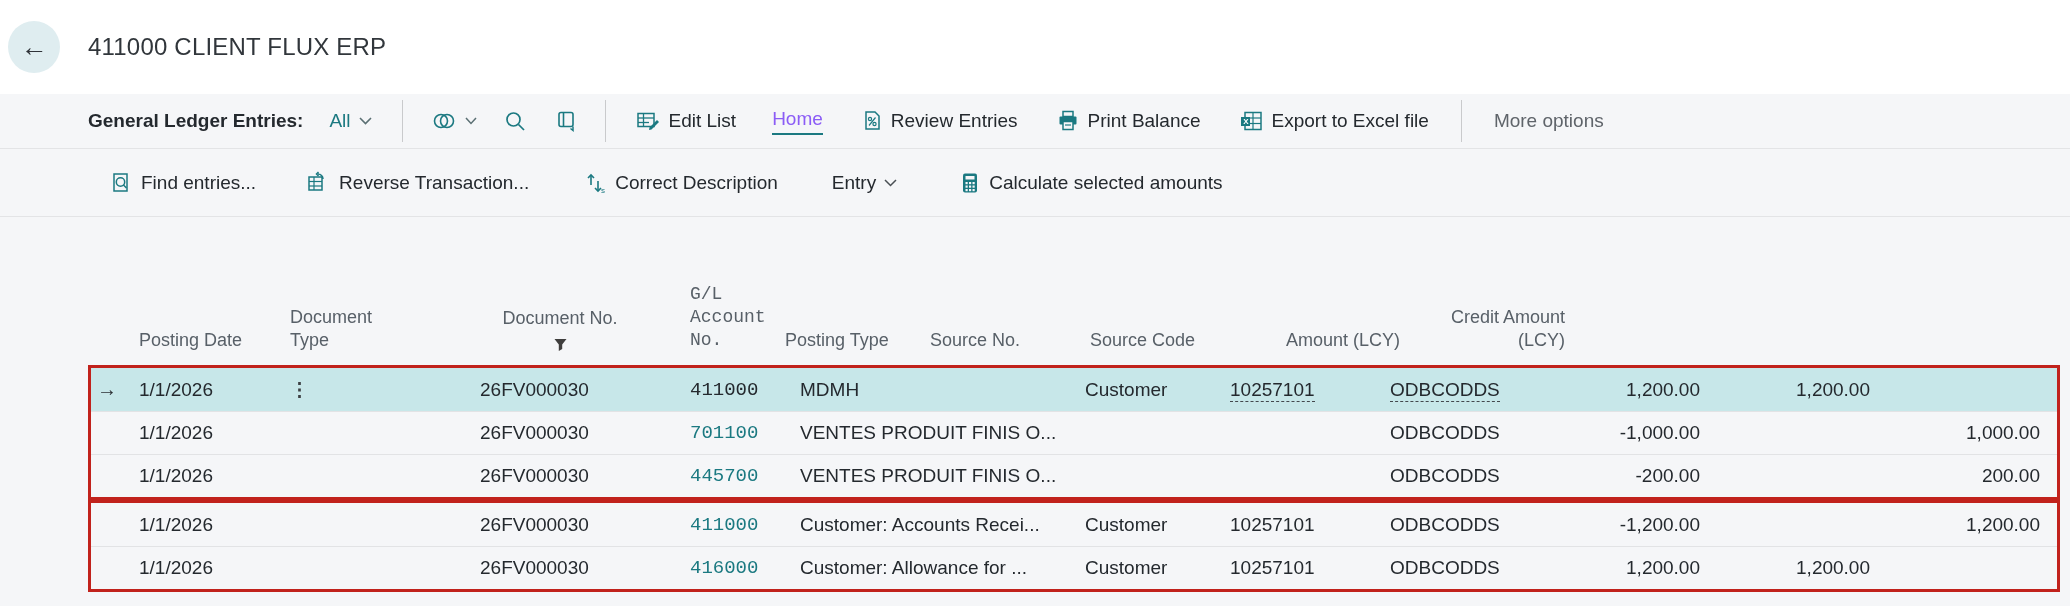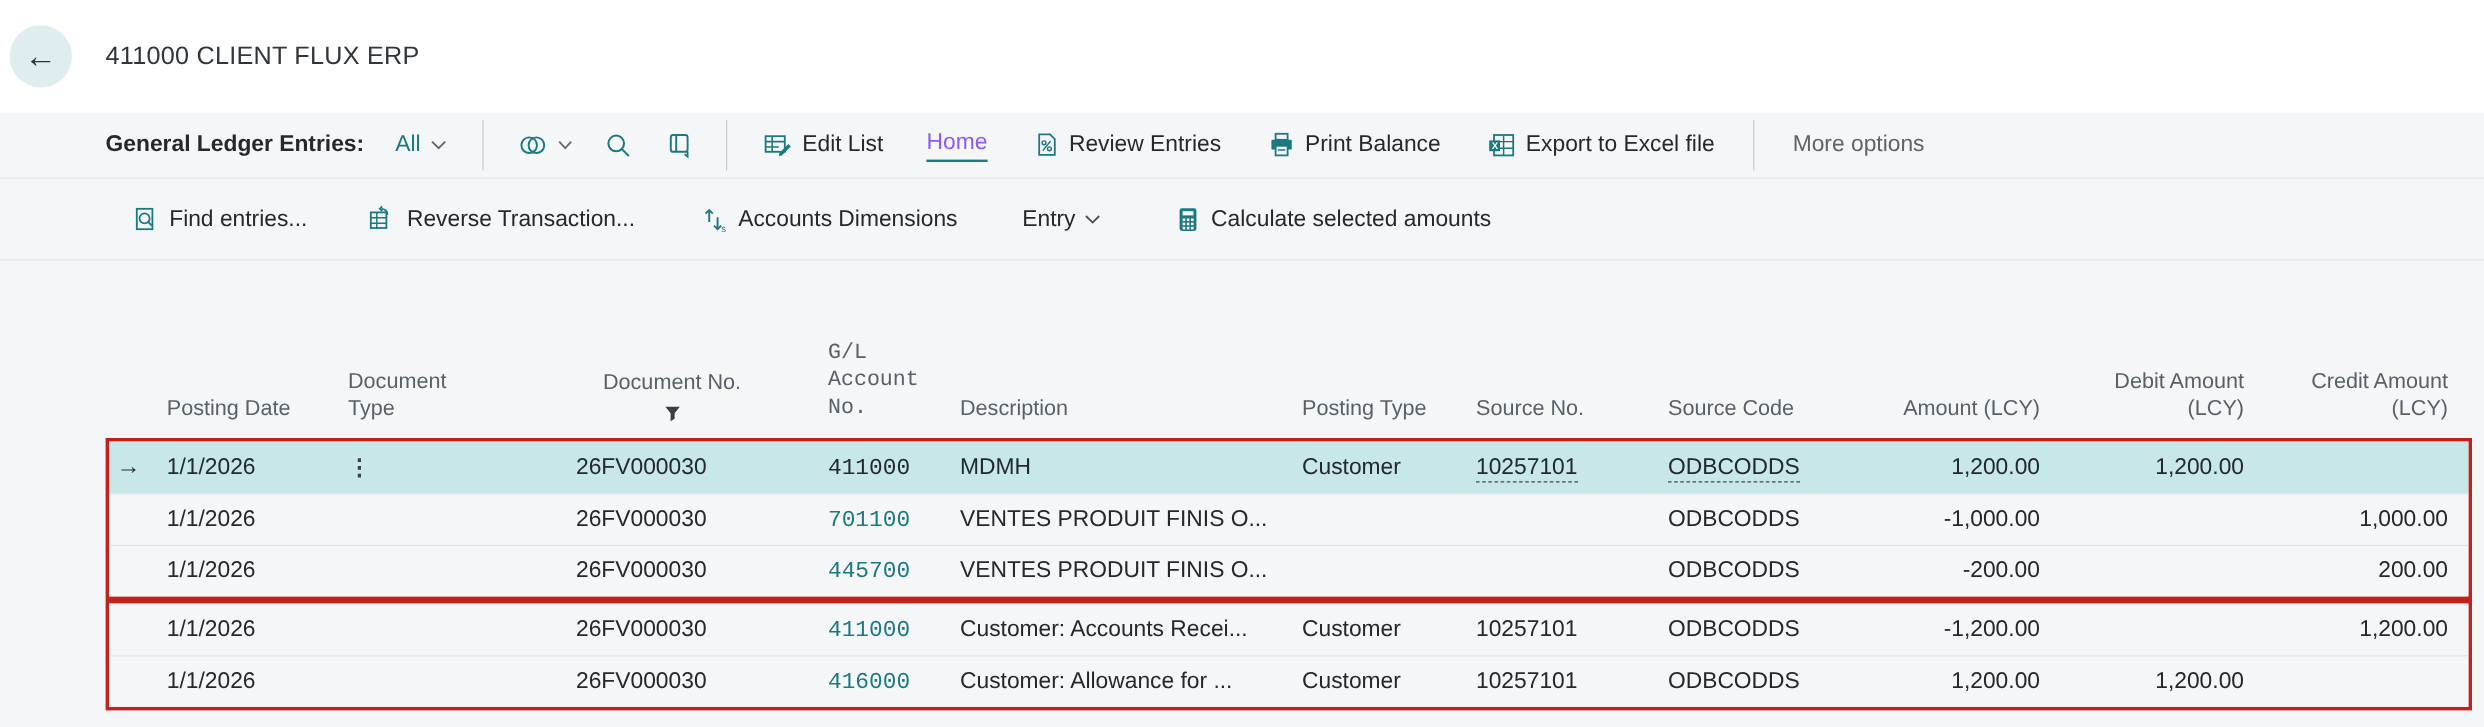--- a/index.html
+++ b/index.html
@@ -3,21 +3,21 @@
 <meta charset="utf-8">
 <style>
   * { box-sizing: border-box; margin: 0; padding: 0; }
   html,body { width:2070px; height:606px; overflow:hidden; }
   body { background:#f5f6f8; font-family:"Liberation Sans", sans-serif; color:#24292e; }
 
   
   .topbar { height:94px; background:#ffffff; display:flex; align-items:center; padding-left:8px; }
   .back-btn { width:52px; height:52px; border-radius:50%; background:#dfedf0; color:#2f3338;
               display:flex; align-items:center; justify-content:center; font-size:27px; cursor:pointer; }
-  .page-title { margin-left:28px; font-size:21px; color:#31363b; letter-spacing:.2px; }
+  .page-title { margin-left:28px; font-size:24px; color:#31363b; letter-spacing:.2px; }
 
   
   .commandbar { height:54px; display:flex; align-items:center; padding-left:88px;
                 font-size:19px; background:#f5f6f8; }
   .caption { font-weight:700; color:#24292e; }
   .accent { color:#1b7981; }
   .cmd-item { display:flex; align-items:center; gap:8px; cursor:pointer; white-space:nowrap; }
   .vdivider { width:1px; height:42px; background:#c9cacc; }
   .home-tab { color:#8b5cf6; border-bottom:2px solid #1b7981; padding-bottom:3px; }
   .more { color:#5f646a; }
@@ -184,21 +184,21 @@
   </span>
 
   <span class="cmd-item" style="margin-left:54px">
     <svg class="ticon" width="24" height="24" viewBox="0 0 24 24">
       <line x1="8" y1="4" x2="8" y2="14" stroke="#1b7981" stroke-width="1.6"></line>
       <polyline points="5,7 8,4 11,7" fill="none" stroke="#1b7981" stroke-width="1.6"></polyline>
       <line x1="15" y1="10" x2="15" y2="20" stroke="#1b7981" stroke-width="1.6"></line>
       <polyline points="12,17 15,20 18,17" fill="none" stroke="#1b7981" stroke-width="1.6"></polyline>
       <text x="18" y="22" font-size="8" font-family="Liberation Sans, sans-serif" fill="#1b7981">s</text>
     </svg>
-    <span>Accounts Dimensions</span>
+    <span>Correct Description</span>
   </span>
 
   <span class="cmd-item" style="margin-left:54px">
     <span>Entry</span>
     <svg class="ticon" width="13" height="8" viewBox="0 0 13 8">
         <polyline points="1,1 6.5,6.5 12,1" fill="none" stroke="#4a4f54" stroke-width="1.5"></polyline>
       </svg>
   </span>
 
   <span class="cmd-item" style="margin-left:62px">
@@ -231,28 +231,24 @@
     <div class="hd-dno">
       <span>Document No.</span>
       <svg width="15" height="15" viewBox="0 0 15 15">
         <path d="M1.5 2 H13.5 L9.2 7.4 V12 L5.8 14 V7.4 Z" fill="#3f3e3d"></path>
       </svg>
     </div>
   </div>
   <div class="cell c-gl">
       <div class="hd-gl-inner">G/L Account No.</div>
     </div>
-  <div class="cell c-desc"><span>Description</span></div>
   <div class="cell c-stype"><span>Posting Type</span></div>
   <div class="cell c-sno"><span>Source No.</span></div>
   <div class="cell c-scode"><span>Source Code</span></div>
   <div class="cell c-amt"><span>Amount (LCY)</span></div>
-  <div class="cell c-debit">
-      <div class="hd-debit-inner">Debit Amount (LCY)</div>
-    </div>
   <div class="cell c-credit">
       <div class="hd-credit-inner">Credit Amount (LCY)</div>
     </div>
 </div>
 
 <div class="grp">
 
   <div class="row selected">
     <div class="cell c-ind"><span class="row-arrow">→</span></div>
     <div class="cell c-date">1/1/2026</div>

